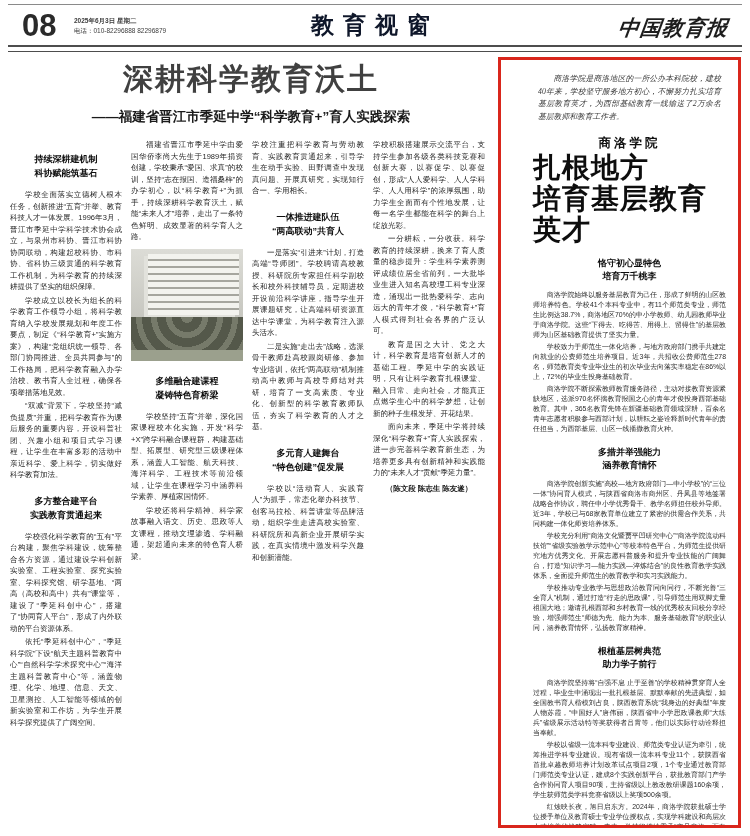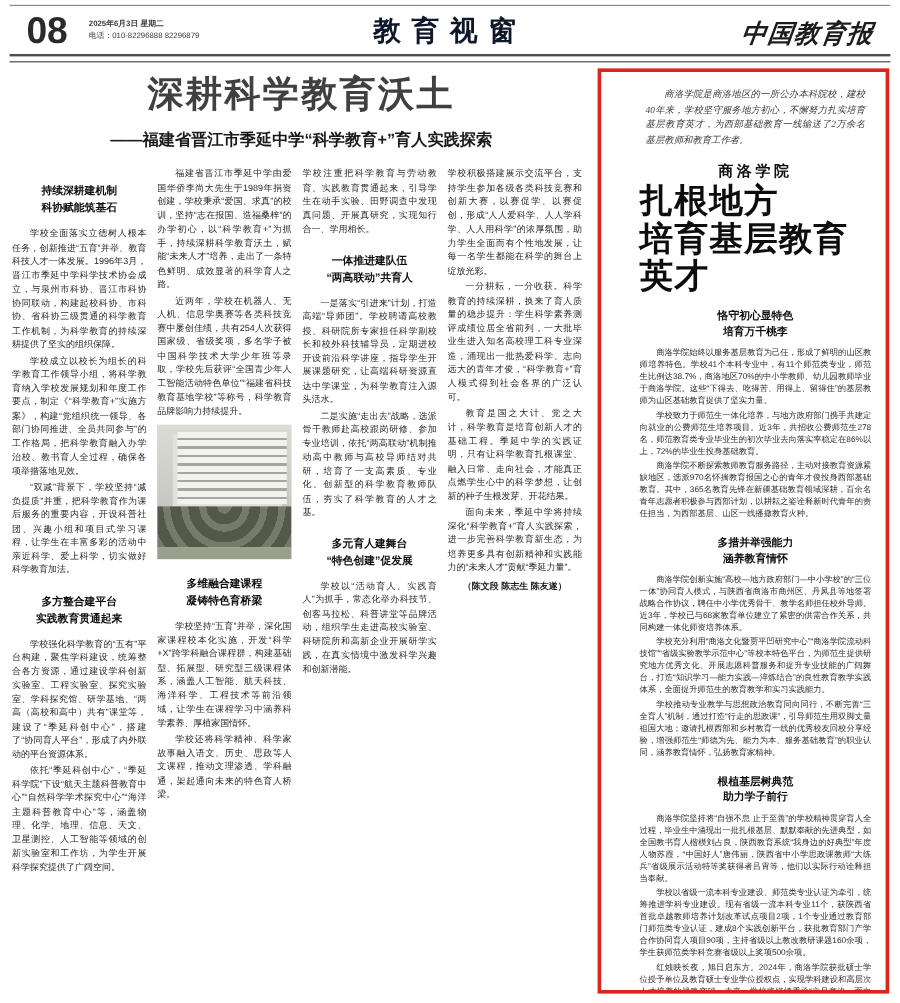--- a/index.html
+++ b/index.html
@@ -91,21 +91,20 @@
           <p class="body-p">“双减”背景下，学校坚持“减负提质”并重，把科学教育作为课后服务的重要内容，开设科普社团、兴趣小组和项目式学习课程，让学生在丰富多彩的活动中亲近科学、爱上科学，切实做好科学教育加法。</p>
           <div class="sub-head">
             <div>多方整合建平台</div>
             <div>实践教育贯通起来</div>
           </div>
           <p class="body-p">学校强化科学教育的“五有”平台构建，聚焦学科建设，统筹整合各方资源，通过建设学科创新实验室、工程实验室、探究实验室、学科探究馆、研学基地、“两高（高校和高中）共有”课堂等，建设了“季延科创中心”，搭建了“协同育人平台”，形成了内外联动的平台资源体系。</p>
           <p class="body-p">依托“季延科创中心”，“季延科学院”下设“航天主题科普教育中心”“自然科学学术探究中心”“海洋主题科普教育中心”等，涵盖物理、化学、地理、信息、天文、卫星测控、人工智能等领域的创新实验室和工作坊，为学生开展科学探究提供了广阔空间。</p>
         </div>
       <div class="col">
           <p class="body-p">福建省晋江市季延中学由爱国华侨李尚大先生于1989年捐资创建，学校秉承“爱国、求真”的校训，坚持“志在报国、造福桑梓”的办学初心，以“科学教育+”为抓手，持续深耕科学教育沃土，赋能“未来人才”培养，走出了一条特色鲜明、成效显著的科学育人之路。</p>
-          <p class="body-p">近两年，学校在机器人、无人机、信息学奥赛等各类科技竞赛中屡创佳绩，共有254人次获得国家级、省级奖项，多名学子被中国科学技术大学少年班等录取，学校先后获评“全国青少年人工智能活动特色单位”“福建省科技教育基地学校”等称号，科学教育品牌影响力持续提升。</p>
           <div class="photo">
             <div class="ph-sky"></div>
             <div class="ph-building"></div>
             <div class="ph-bushes"></div>
             <div class="ph-grass"></div>
           </div>
           <div class="sub-head">
             <div>多维融合建课程</div>
             <div>凝铸特色育桥梁</div>
           </div>

